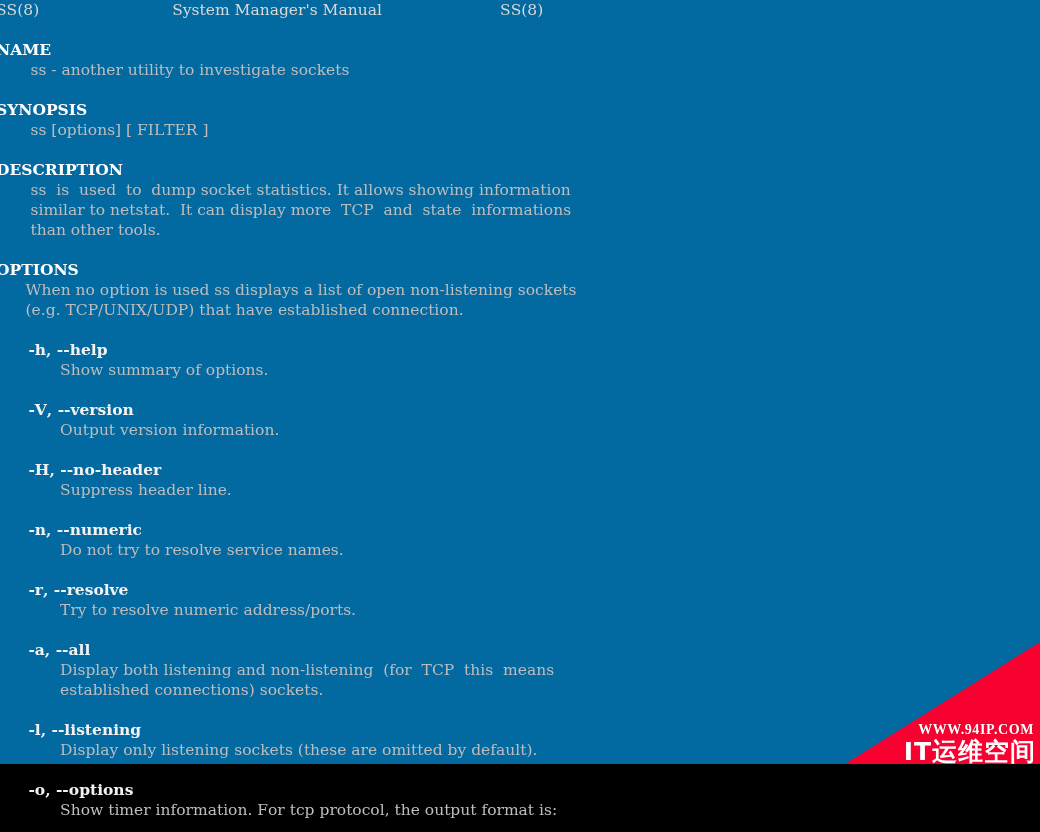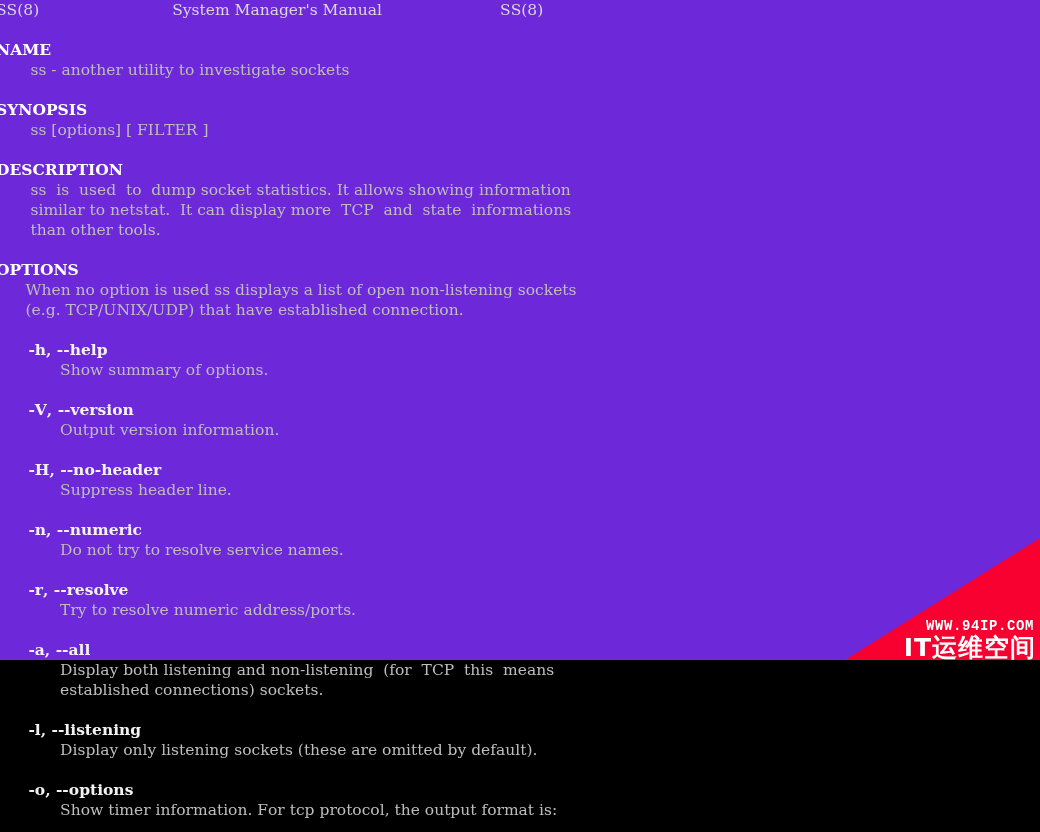--- a/index.html
+++ b/index.html
@@ -13,22 +13,22 @@
     overflow: hidden;
     position: relative;
     font-family: "DejaVu Serif", "Liberation Serif", serif;
   }
 
   #man-page {
     position: absolute;
     left: 0;
     top: 0;
     width: 1040px;
-    height: 660px;
-    background: #6d28d9;
+    height: 764px;
+    background: #0369a1;
   }
 
   
   .term {
     position: absolute;
     left: -4px;
     top: 0px;
     width: 1044px;
     color: #c9c9c9;
     font-family: "DejaVu Serif", "Liberation Serif", serif;
@@ -81,21 +81,21 @@
     inset: 0;
     width: 200px;
     height: 122px;
   }
   #watermark .wm-text {
     position: absolute;
     right: 6px;
     bottom: 26px;
     text-align: right;
     color: #ffffff;
-    font-family: Liberation Mono, monospace;
+    font-family: Liberation Serif, serif;
     font-weight: bold;
     font-size: 14px;
     letter-spacing: 0.6px;
     line-height: 16px;
     text-shadow: 0 0 1px rgba(0,0,0,.35);
   }
   #watermark .wm-brand {
     position: absolute;
     right: 4px;
     bottom: -2px;

